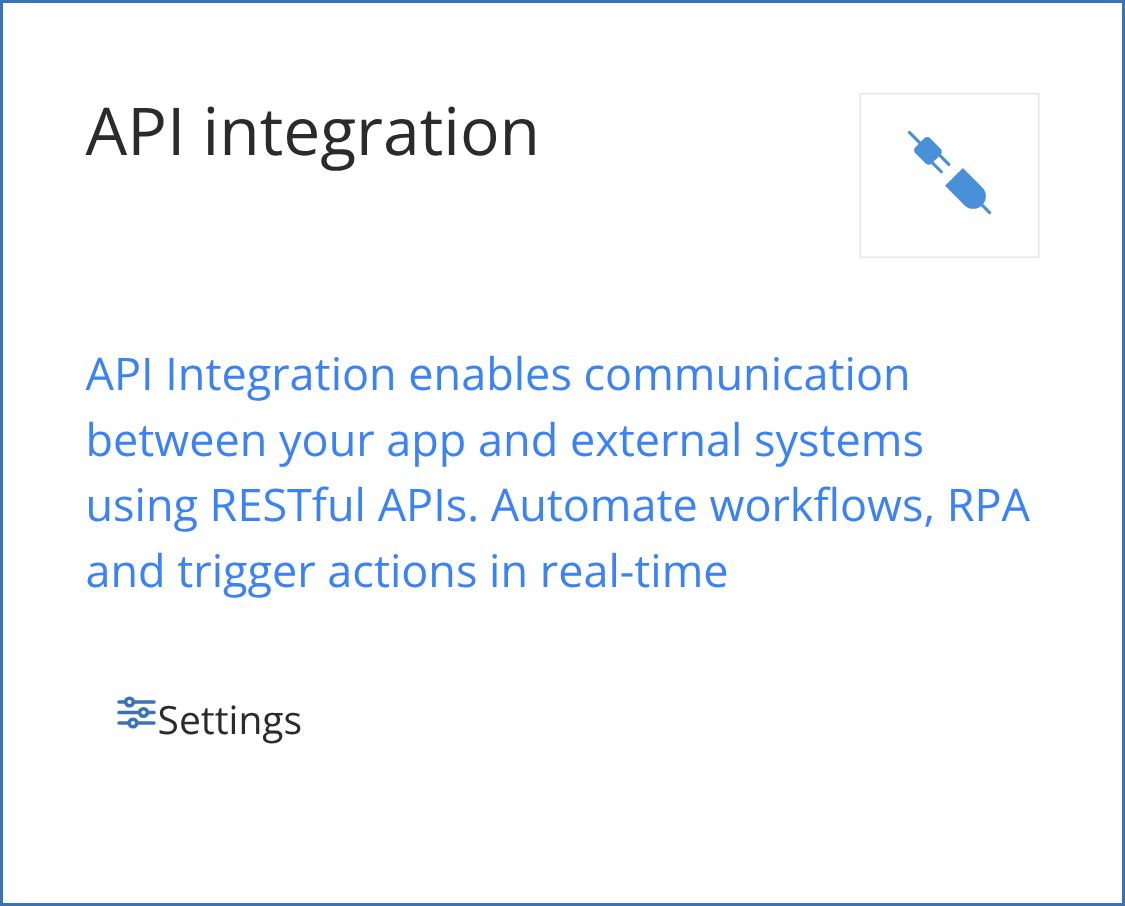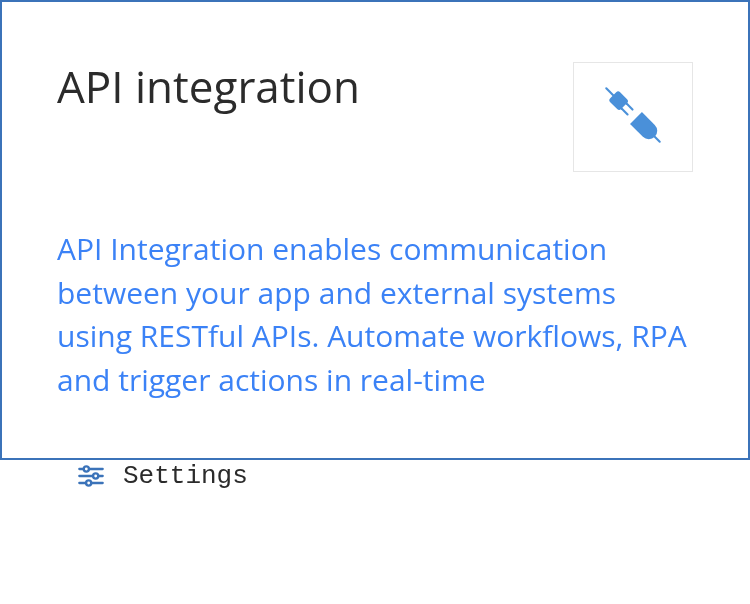--- a/index.html
+++ b/index.html
@@ -10,21 +10,21 @@
     
     body {
       font-family: -apple-system, BlinkMacSystemFont, "Segoe UI", "Open Sans", sans-serif;
       width: 750px;
       height: 604px;
       background: #fff;
     }
     
     .card {
       width: 750px;
-      height: 460px;
+      height: 604px;
       border: 2px solid #3b73b9;
       background: #fff;
       padding: 60px 55px 40px 55px;
       display: flex;
       flex-direction: column;
     }
     
     .header-row {
       display: flex;
       justify-content: space-between;
@@ -53,25 +53,23 @@
     .description {
       font-size: 30px;
       font-weight: 400;
       color: #3b82f6;
       line-height: 1.45;
       margin-bottom: 60px;
     }
     
     .settings-link {
       display: flex;
-      align-items: center;
-      gap: 18px;
+      gap: 0;
       cursor: pointer;
       margin-left: 20px;
-      font-family: Liberation Mono, monospace;
     }
     
     .settings-link .settings-icon {
       width: 28px;
       height: 28px;
       flex-shrink: 0;
     }
     
     .settings-label {
       font-size: 26px;

